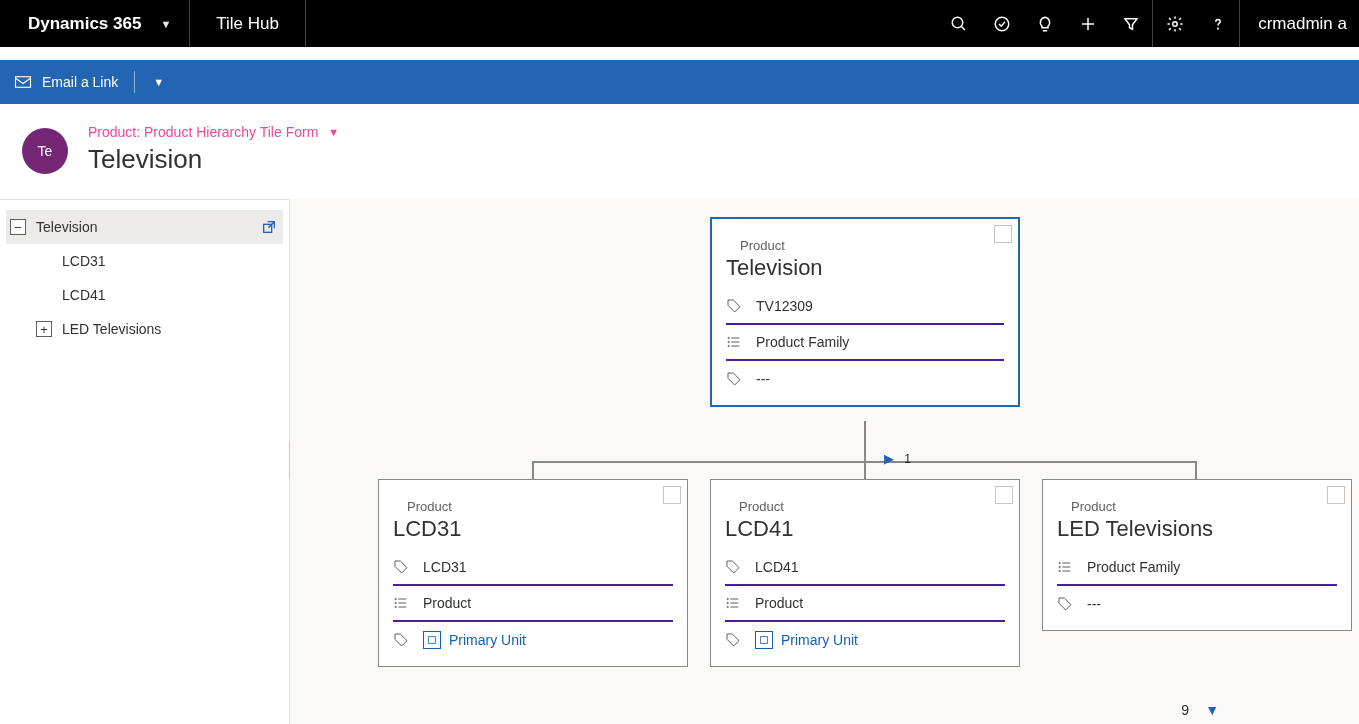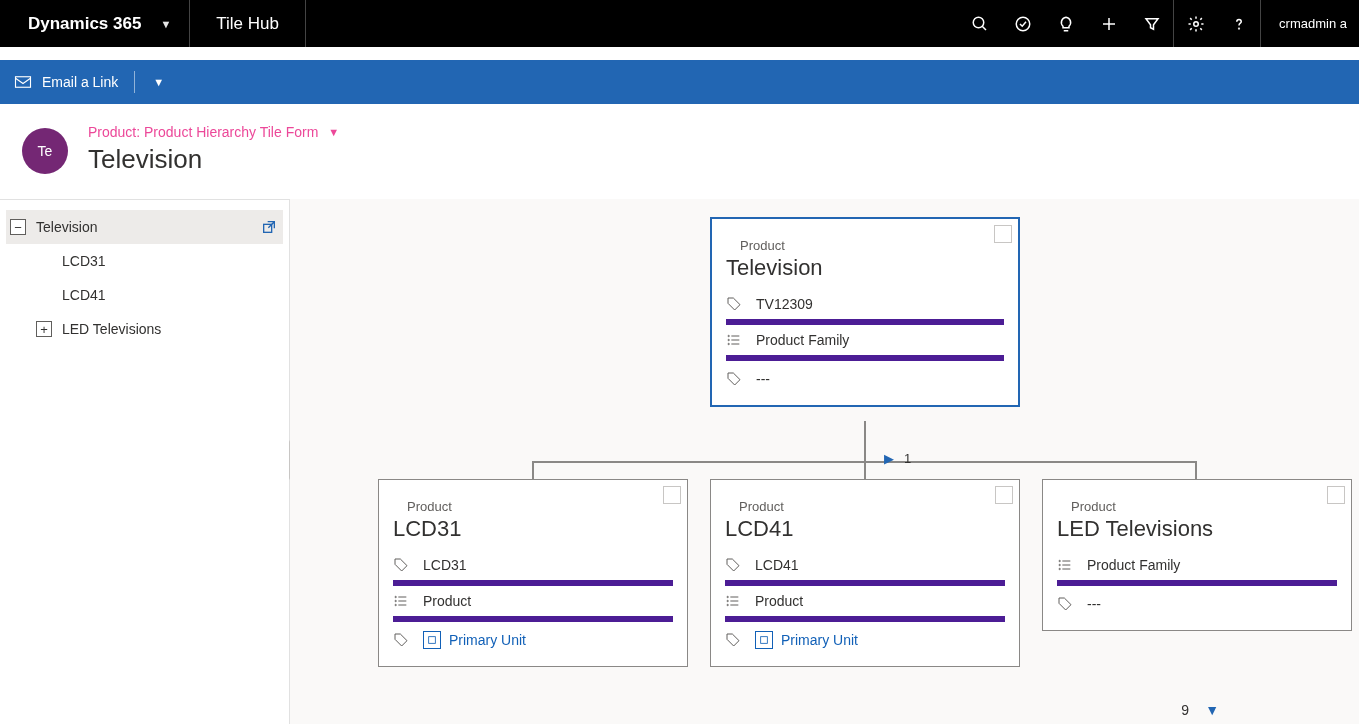--- a/index.html
+++ b/index.html
@@ -9,21 +9,21 @@
   .topbar { height:47px; background:#000; color:#fff; display:flex; align-items:center; }
   .topbar-left { display:flex; align-items:center; height:100%; }
   .app-launcher { font-size:17px; font-weight:600; padding:0 18px 0 28px; display:flex; align-items:center; gap:19px;}
   .app-launcher .chev { font-size:11px; opacity:.9; }
   .divider-v { width:1px; height:47px; background:#444;}
   .area-name { font-size:17px; font-weight:400; padding:0 26px; }
   .topbar-spacer { flex:1; }
   .topbar-icons { display:flex; align-items:center; height:100%; }
   .ticon { width:43px; height:47px; display:flex; align-items:center; justify-content:center; cursor:pointer; }
   .ticon svg { stroke:#fff; fill:none; }
-  .user { padding:0 12px 0 18px; font-size:13px; display:flex; align-items:center; height:100%;}
+  .user { padding:0 12px 0 18px; font-size:17px; display:flex; align-items:center; height:100%;}
   
   
   .cmdbar { height:44px; background:#2266b3; color:#fff; display:flex; align-items:center; padding:0 14px; gap:12px;margin-top:13px;}
   .cmd-item { display:flex; align-items:center; gap:10px; cursor:pointer; font-size:14px;}
   .cmd-split { width:1px; height:22px; background:rgba(255,255,255,0.5); margin-left:4px;}
   .cmd-chev { font-size:11px; cursor:pointer; padding:0 6px;}
   
   
   .page-header { padding:20px 14px 24px 22px; display:flex; align-items:flex-start; gap:20px;}
   .avatar { width:46px; height:46px; border-radius:50%; background:#742774; color:#fff; display:flex; align-items:center; justify-content:center; font-size:14px; margin-top:4px;}
@@ -44,21 +44,21 @@
   .splitter-handle { position:absolute; right:-6px; top:240px; width:6px; height:40px; background:#c8c6c4; border-radius:2px;}
   
   
   .canvas { flex:1; background:#faf9f8; position:relative; overflow:hidden;}
   
   .card { position:absolute; width:310px; background:#fff; border:1px solid #8a8886; padding:19px 14px 8px 14px;}
   .card.root { border:2px solid #2266b3; }
   .card-corner { position:absolute; top:6px; right:6px; width:18px; height:18px; border:1px solid #c8c6c4; background:#fff;}
   .card-type { font-size:13px; color:#605e5c; padding-left:14px;}
   .card-title { font-size:22px; font-weight:400; margin:2px 0 8px 0;}
-  .card-row { display:flex; align-items:center; height:36px; border-bottom:6px solid #4c1d95; gap:14px;}
+  .card-row { display:flex; align-items:center; height:36px; border-bottom:2px solid #4c1d95; gap:14px;}
   .card-row:last-child { border-bottom:none;}
   .row-icon { width:16px; height:16px; flex-shrink:0; display:flex; align-items:center; justify-content:center;}
   .row-icon svg { stroke:#605e5c; fill:none;}
   .row-val { font-size:14px;}
   .row-link { color:#1160b7; display:flex; align-items:center; gap:8px;}
   .link-icon-box { width:18px; height:18px; border:1px solid #1160b7; display:flex; align-items:center; justify-content:center;}
   
   .pager { position:absolute; display:flex; align-items:center; gap:10px; color:#323130; font-size:13px;}
   .pager .tri { color:#2266b3; }
   .footer-pager { position:absolute; bottom:10px; right:140px; display:flex; align-items:center; gap:16px; font-size:14px;}

